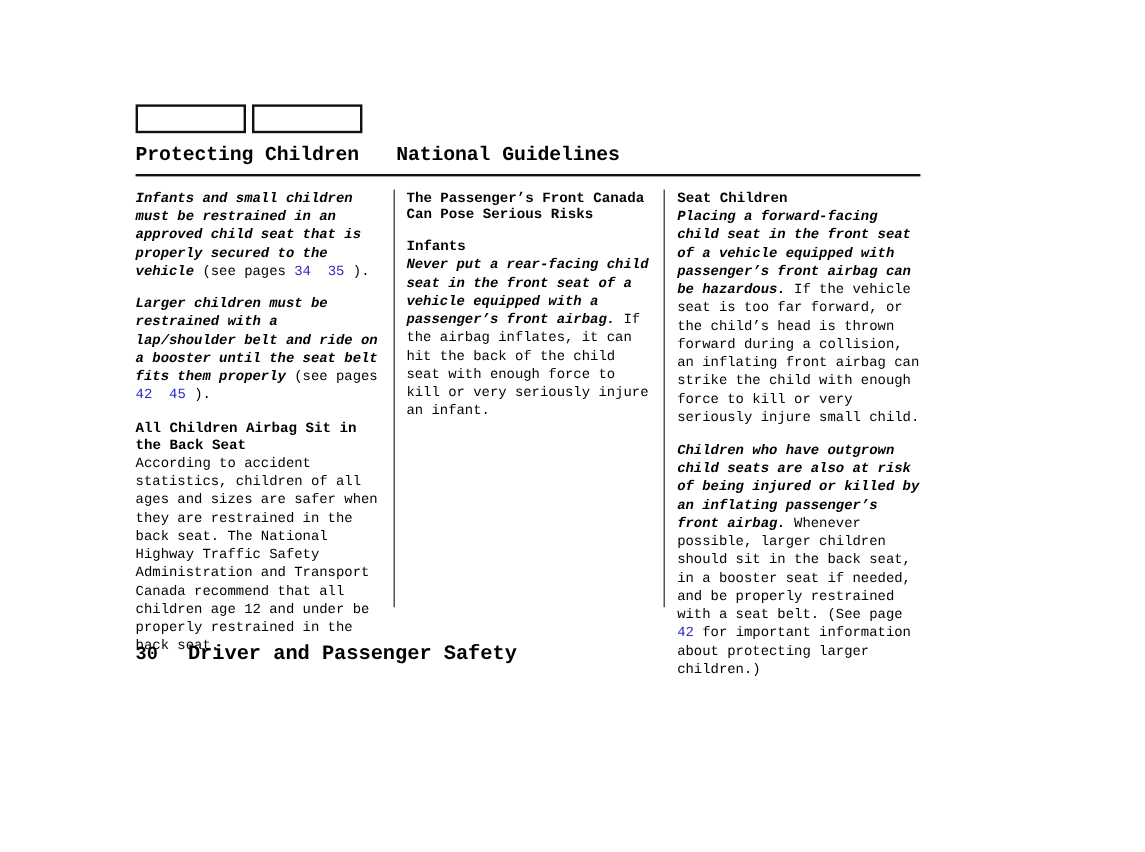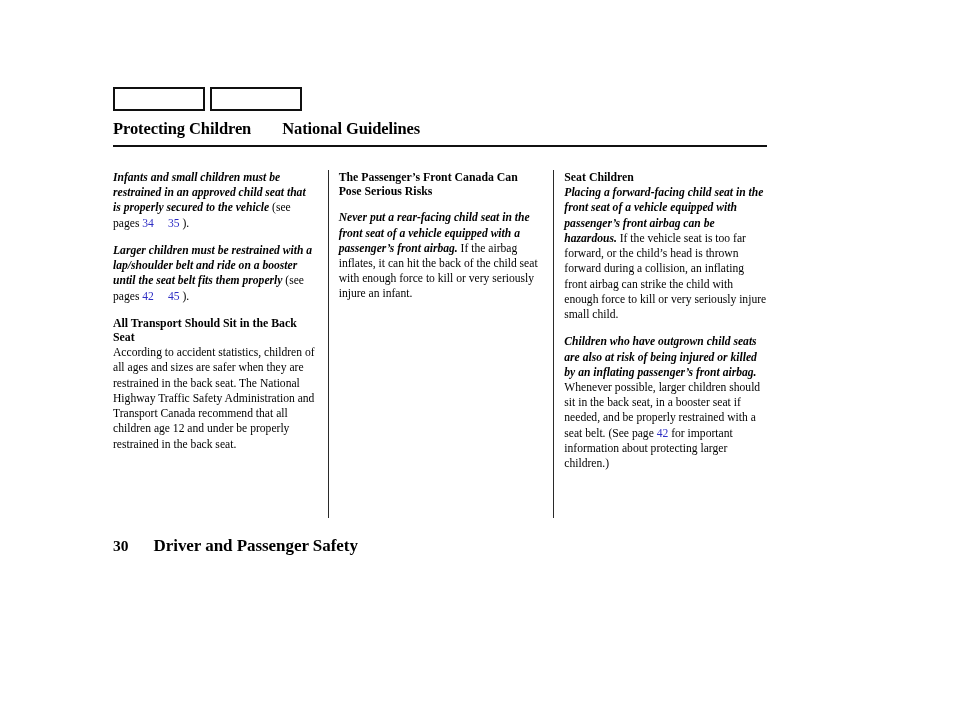--- a/index.html
+++ b/index.html
@@ -14,20 +14,21 @@
     font-family: "Liberation Serif", "DejaVu Serif", serif;
     color: #000000;
     overflow: hidden;
   }
 
   .page {
     position: absolute;
     left: 0; top: 0;
     width: 830px;
     height: 710px;
+    font-family: Liberation Mono, monospace;
   }
 
   
   .tab-boxes {
     position: absolute;
     left: 113px;
     top: 87px;
     display: flex;
     gap: 5px;
   }
@@ -67,21 +68,21 @@
     top: 145px;
     width: 654px;
     height: 2px;
     background: #111111;
   }
 
   
   .columns {
     position: absolute;
     left: 113px;
-    top: 170px;
+    top: 158px;
     width: 654px;
     height: 348px;
     display: flex;
   }
   .col {
     width: 205px;
     font-size: 11.6px;
     line-height: 1.315;
     text-align: left;
   }
@@ -166,36 +167,37 @@
 
       <p class="para">
         <span class="lead">Infants and small children must be restrained in an approved child seat that is properly secured to the vehicle</span><span> (see pages </span><span class="pageref">34</span><span class="refgap"></span><span class="pageref">35</span><span> ).</span>
       </p>
 
       <p class="para">
         <span class="lead">Larger children must be restrained with a lap/shoulder belt and ride on a booster until the seat belt fits them properly</span><span> (see pages </span><span class="pageref">42</span><span class="refgap"></span><span class="pageref">45</span><span> ).</span>
       </p>
 
       <div class="sec">
-        <h3 class="subhead">All Transport Should Sit in the Back Seat</h3>
+        <h3 class="subhead">All Children Airbag Sit in the Back Seat</h3>
         <p class="para tight">According to accident statistics, children of all ages and sizes are safer when they are restrained in the back seat. The National Highway Traffic Safety Administration and Transport Canada recommend that all children age 12 and under be properly restrained in the back seat.</p>
       </div>
 
     </div>
 
     <div class="col-div"></div>
 
     <div class="col col-2">
 
 
       <div class="sec">
         <h3 class="subhead">The Passenger’s Front Canada Can Pose Serious Risks</h3>
       </div>
 
       <div class="sec">
+        <h3 class="subhead">Infants</h3>
         <p class="para tight">
           <span class="lead">Never put a rear-facing child seat in the front seat of a vehicle equipped with a passenger’s front airbag.</span><span> If the airbag inflates, it can hit the back of the child seat with enough force to kill or very seriously injure an infant.</span>
         </p>
       </div>
 
     </div>
 
     <div class="col-div"></div>
 
     <div class="col col-3">

